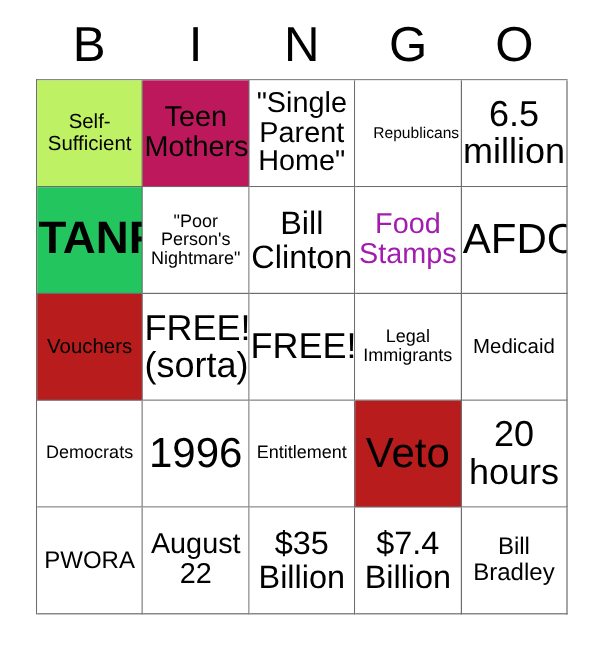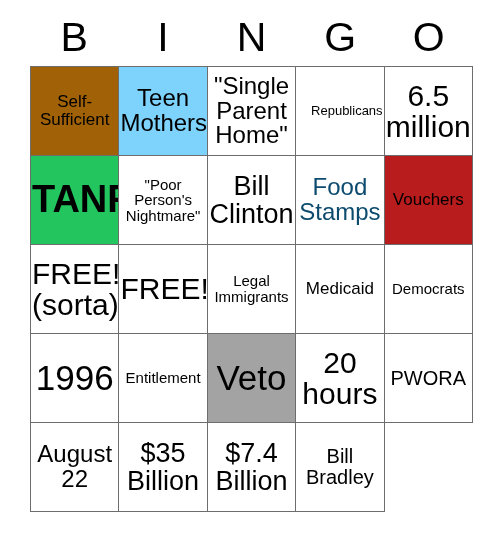--- a/index.html
+++ b/index.html
@@ -92,25 +92,25 @@
   <div id="bingo-header">
     <div class="header-letter" style="color: rgb(0, 0, 0);">B</div>
     <div class="header-letter" style="color: rgb(0, 0, 0);">I</div>
     <div class="header-letter" style="color: rgb(0, 0, 0);">N</div>
     <div class="header-letter" style="color: rgb(0, 0, 0);">G</div>
     <div class="header-letter" style="color: rgb(0, 0, 0);">O</div>
   </div>
 
   <div id="bingo-grid" style="border-top-color: rgb(109, 109, 109); border-left-color: rgb(109, 109, 109);">
 
-    <div class="bingo-cell" style="background: #a16207; border-right-color: rgb(109, 109, 109); border-bottom-color: rgb(109, 109, 109);">
+    <div class="bingo-cell" style="background: #bef264; border-right-color: rgb(109, 109, 109); border-bottom-color: rgb(109, 109, 109);">
       <span class="cell-text fs-md" style="color: rgb(0, 0, 0);">Self-
 Sufficient</span>
     </div>
-    <div class="bingo-cell" style="background: #7dd3fc; border-right-color: rgb(109, 109, 109); border-bottom-color: rgb(109, 109, 109);">
+    <div class="bingo-cell" style="background: #be185d; border-right-color: rgb(109, 109, 109); border-bottom-color: rgb(109, 109, 109);">
       <span class="cell-text fs-xl" style="color: rgb(0, 0, 0);">Teen
 Mothers</span>
     </div>
     <div class="bingo-cell" style="background: rgb(255, 255, 255); border-right-color: rgb(109, 109, 109); border-bottom-color: rgb(109, 109, 109);">
       <span class="cell-text fs-xl" style="color: rgb(0, 0, 0);">"Single
 Parent
 Home"</span>
     </div>
     <div class="bingo-cell" style="background: rgb(255, 255, 255); border-right-color: rgb(109, 109, 109); border-bottom-color: rgb(109, 109, 109);">
       <span class="cell-text fs-xs" style="color: rgb(0, 0, 0); text-align: right;">Republicans</span>
@@ -126,22 +126,25 @@
     <div class="bingo-cell" style="background: rgb(255, 255, 255); border-right-color: rgb(109, 109, 109); border-bottom-color: rgb(109, 109, 109);">
       <span class="cell-text fs-sm" style="color: rgb(0, 0, 0);">"Poor
 Person's
 Nightmare"</span>
     </div>
     <div class="bingo-cell" style="background: rgb(255, 255, 255); border-right-color: rgb(109, 109, 109); border-bottom-color: rgb(109, 109, 109);">
       <span class="cell-text fs-2xl" style="color: rgb(0, 0, 0);">Bill
 Clinton</span>
     </div>
     <div class="bingo-cell" style="background: rgb(255, 255, 255); border-right-color: rgb(109, 109, 109); border-bottom-color: rgb(109, 109, 109);">
-      <span class="cell-text fs-xl" style="color: #0c4a6e;">Food
+      <span class="cell-text fs-xl" style="color: #a21caf;">Food
 Stamps</span>
+    </div>
+    <div class="bingo-cell" style="background: rgb(255, 255, 255); border-right-color: rgb(109, 109, 109); border-bottom-color: rgb(109, 109, 109);">
+      <span class="cell-text fs-4xl" style="color: rgb(0, 0, 0);">AFDC</span>
     </div>
 
     <div class="bingo-cell" style="background: #b91c1c; border-right-color: rgb(109, 109, 109); border-bottom-color: rgb(109, 109, 109);">
       <span class="cell-text fs-md" style="color: rgb(0, 0, 0);">Vouchers</span>
     </div>
     <div class="bingo-cell" style="background: rgb(255, 255, 255); border-right-color: rgb(109, 109, 109); border-bottom-color: rgb(109, 109, 109);">
       <span class="cell-text fs-3xl" style="color: rgb(0, 0, 0);">FREE!
 (sorta)</span>
     </div>
     <div class="bingo-cell" style="background: rgb(255, 255, 255); border-right-color: rgb(109, 109, 109); border-bottom-color: rgb(109, 109, 109);">
@@ -157,21 +160,21 @@
 
     <div class="bingo-cell" style="background: rgb(255, 255, 255); border-right-color: rgb(109, 109, 109); border-bottom-color: rgb(109, 109, 109);">
       <span class="cell-text fs-sm" style="color: rgb(0, 0, 0);">Democrats</span>
     </div>
     <div class="bingo-cell" style="background: rgb(255, 255, 255); border-right-color: rgb(109, 109, 109); border-bottom-color: rgb(109, 109, 109);">
       <span class="cell-text fs-4xl" style="color: rgb(0, 0, 0);">1996</span>
     </div>
     <div class="bingo-cell" style="background: rgb(255, 255, 255); border-right-color: rgb(109, 109, 109); border-bottom-color: rgb(109, 109, 109);">
       <span class="cell-text fs-sm" style="color: rgb(0, 0, 0);">Entitlement</span>
     </div>
-    <div class="bingo-cell" style="background: #a3a3a3; border-right-color: rgb(109, 109, 109); border-bottom-color: rgb(109, 109, 109);">
+    <div class="bingo-cell" style="background: #b91c1c; border-right-color: rgb(109, 109, 109); border-bottom-color: rgb(109, 109, 109);">
       <span class="cell-text fs-4xl" style="color: rgb(0, 0, 0);">Veto</span>
     </div>
     <div class="bingo-cell" style="background: rgb(255, 255, 255); border-right-color: rgb(109, 109, 109); border-bottom-color: rgb(109, 109, 109);">
       <span class="cell-text fs-3xl" style="color: rgb(0, 0, 0);">20
 hours</span>
     </div>
 
     <div class="bingo-cell" style="background: rgb(255, 255, 255); border-right-color: rgb(109, 109, 109); border-bottom-color: rgb(109, 109, 109);">
       <span class="cell-text fs-lg" style="color: rgb(0, 0, 0);">PWORA</span>
     </div>

